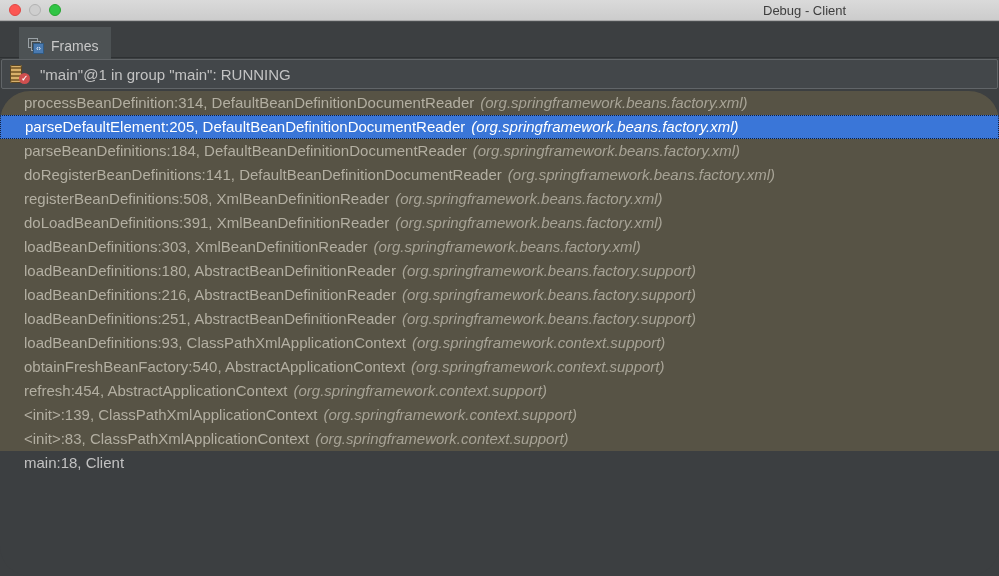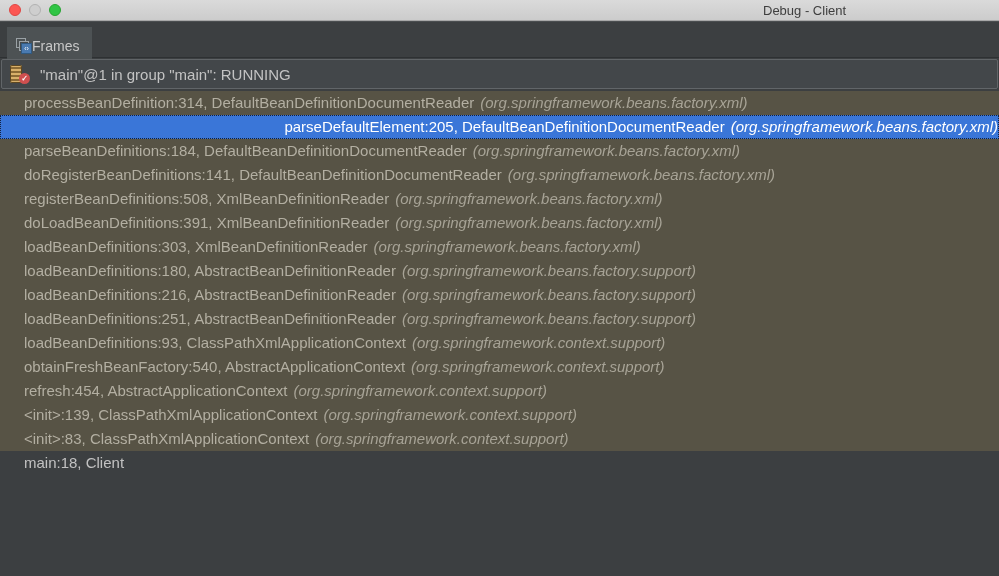--- a/index.html
+++ b/index.html
@@ -15,22 +15,22 @@
   .light.close{background:var(--tl-close,#fc5753);border:1px solid #df4744;}
   .light.min{background:var(--tl-minimize,#cecece);border:1px solid #b2b2b2;}
   .light.zoom{background:var(--tl-zoom,#30c546);border:1px solid #27a532;}
   .win-title{position:absolute;left:763px;top:3px;font-size:13px;
     color:var(--titlebar-text,#3e3e3e);white-space:nowrap;}
 
   
   .tabstrip{position:absolute;left:0;top:21px;width:100%;height:37px;
     background:#3c3f41;border-top:1px solid #4b4e50;border-bottom:1px solid #2e3133;
     box-sizing:border-box;}
-  .tab{position:absolute;left:7px;top:5px;height:37px;display:flex;align-items:center;
-    padding:0 13px 0 9px;background:var(--active-tab-bg,#4d5254);}
+  .tab{position:absolute;left:19px;top:5px;height:37px;display:flex;align-items:center;
+    gap:7px;padding:0 13px 0 9px;background:var(--active-tab-bg,#4d5254);}
   .tab-label{font-size:14px;color:#c8c8c8;}
 
   .frames-icon{position:relative;width:16px;height:16px;}
   .frames-icon .back{position:absolute;left:0;top:0;width:8px;height:8px;
     border:1px solid #9aa1a5;background:transparent;}
   .frames-icon .mid{position:absolute;left:3px;top:3px;width:8px;height:8px;
     border:1px solid #9aa1a5;background:#45494b;}
   .frames-icon .front{position:absolute;left:5px;top:5px;width:9px;height:9px;
     background:#4a7ab0;border:1px solid #31597f;color:#fff;font-size:7px;
     line-height:9px;text-align:center;overflow:hidden;}
@@ -46,28 +46,28 @@
   .thread-icon .coil{position:absolute;left:1px;top:1px;width:12px;height:18px;
     border-radius:2px;
     background:repeating-linear-gradient(180deg,var(--coil-light,#d8b06a) 0 2px,var(--coil-dark,#8a6a35) 2px 4px);
     box-shadow:inset 0 0 0 1px #5d4722;}
   .thread-icon .badge{position:absolute;left:10px;top:9px;width:11px;height:11px;
     border-radius:50%;background:var(--badge-red,#cf4f4f);color:#fff;font-size:8px;
     line-height:11px;text-align:center;font-weight:bold;}
 
   
   .frames-list{position:absolute;left:0;top:91px;right:0;bottom:0;overflow:hidden;
-    background:var(--panel-bg,#3c3f41);}
+    background:var(--panel-bg,#3c3f41);border-radius:30px;}
   .frame-row{height:24px;line-height:24px;box-sizing:border-box;white-space:nowrap;
     padding-left:24px;font-size:15px;color:var(--frame-text,#b3afa2);
     background:var(--panel-bg,#3c3f41);cursor:default;overflow:hidden;}
   .frame-row.library{background:var(--library-row-bg,#575345);}
   .frame-row .pkg{font-style:italic;margin-left:6px;color:var(--frame-pkg-text,#a7a396);}
   .frame-row.selected{background:var(--selection-bg,#3a76d8);color:var(--selected-text,#fff);
-    border:1px dotted #13223f;line-height:22px;text-align:right;}
+    border:1px dotted #13223f;line-height:22px;}
   .frame-row.selected .pkg{color:var(--selected-text,#fff);}
   .frame-row.user-code{background:var(--panel-bg,#3c3f41);color:var(--user-row-text,#c2c2c2);}
 </style>
 </head>
 <body>
 
 <div class="app">
 
   <div class="titlebar">
     <div class="lights">

